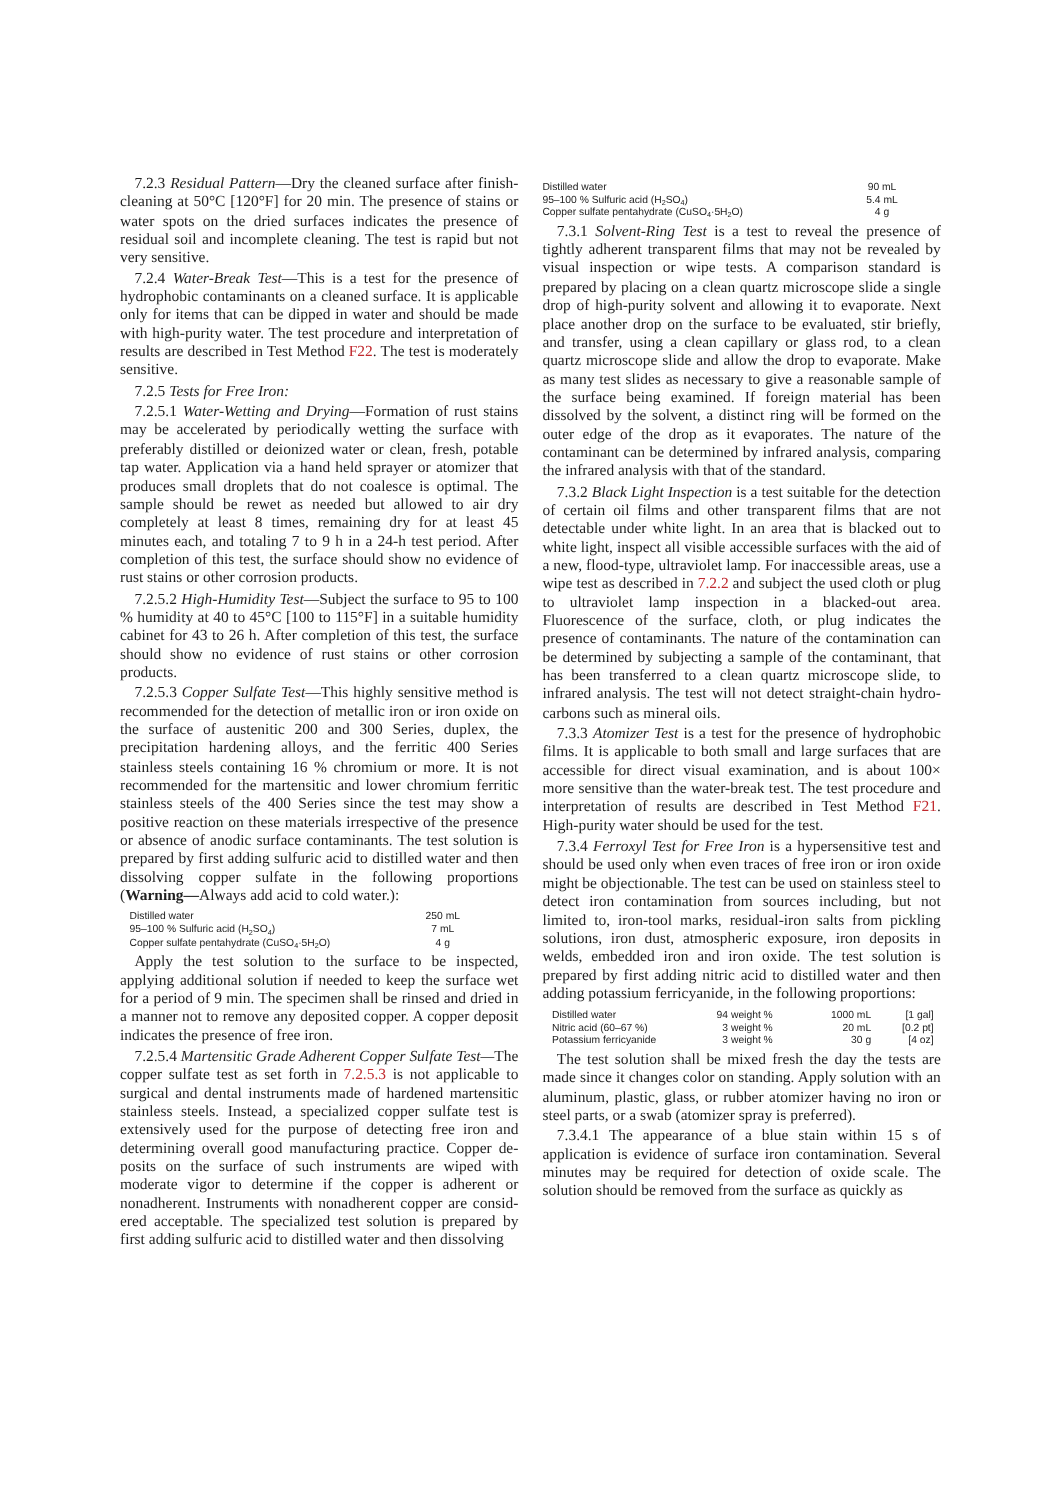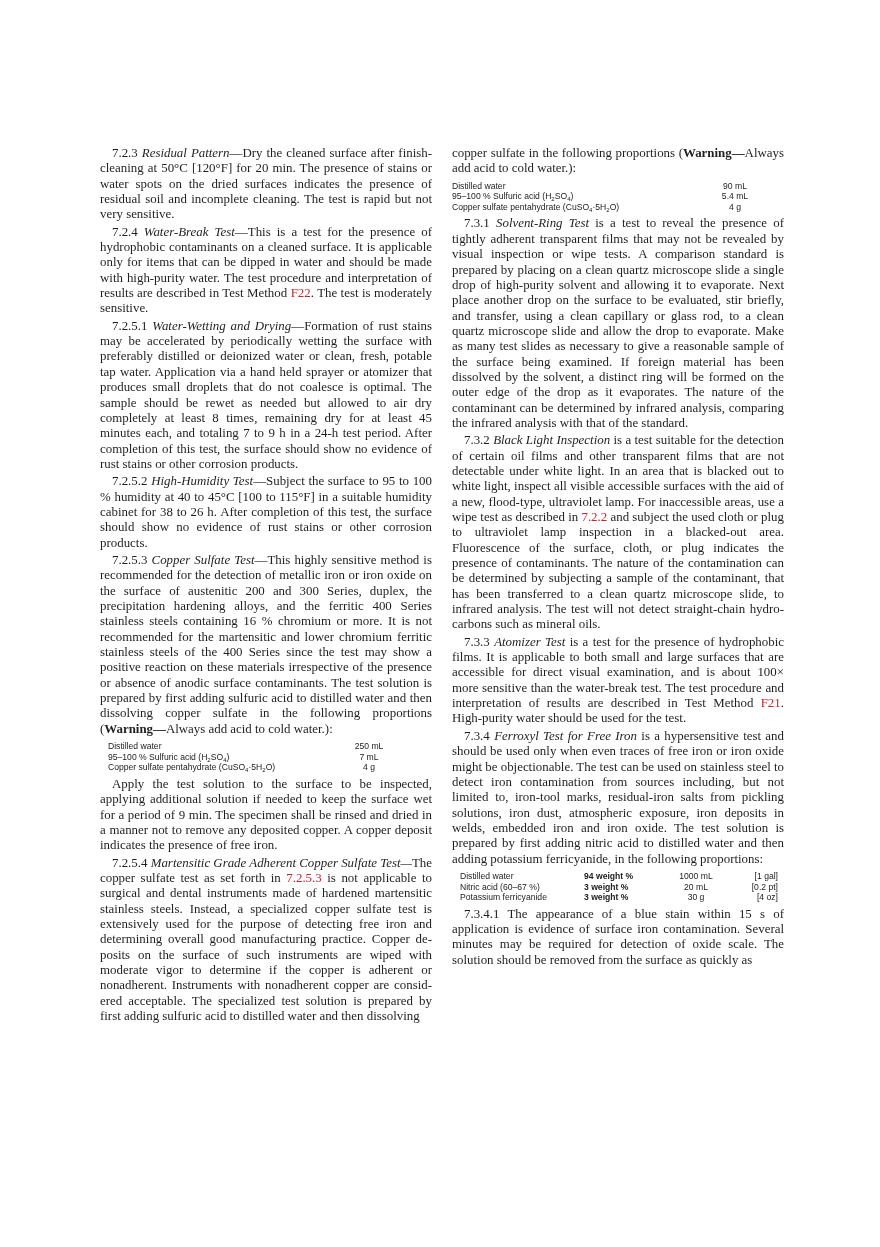--- a/index.html
+++ b/index.html
@@ -11,40 +11,41 @@
   p { margin: 0 0 2px 0; text-align: justify; text-indent: 12px; hyphens: manual; }
   p.noindent { text-indent: 0; }
   i.title { font-style: italic; }
   b { font-weight: bold; }
   a.xref { color: #c0282d; text-decoration: none; }
   table.recipe { font-family: "Liberation Sans", "DejaVu Sans", sans-serif; font-size: 8.6px; line-height: 10.6px; color: #222; border-collapse: collapse; margin: 4px 0 4px 8px; }
   table.recipe td { padding: 0; vertical-align: top; white-space: nowrap; }
   table.r3 { width: 296px; }
   table.r3 td.amt { text-align: center; width: 70px; }
   table.r5 { width: 318px; }
-  table.r5 td.wt { width: 60px; padding-right: 22px; font-weight: bold; }
-  table.r5 td.ml { text-align: center; width: 60px; padding-right: 14px; }
+  table.r5 td.wt { text-align: right; width: 60px; padding-right: 22px; }
+  table.r5 td.ml { text-align: right; width: 60px; padding-right: 14px; }
   table.r5 td.imp { text-align: right; width: 38px; }
   sub { font-size: 6px; vertical-align: -2px; line-height: 0; }
 </style>
 </head>
 <body>
 
 <div class="page">
 
   <div class="col col-left">
 
     <p><span>7.2.3</span> <i class="title">Residual Pattern</i><span>—Dry the cleaned surface after finish-cleaning at 50°C [120°F] for 20 min. The presence of stains or water spots on the dried surfaces indicates the presence of residual soil and incomplete cleaning. The test is rapid but not very sensitive.</span></p>
 
     <p><span>7.2.4</span> <i class="title">Water-Break Test</i><span>—This is a test for the presence of hydrophobic contaminants on a cleaned surface. It is applicable only for items that can be dipped in water and should be made with high-purity water. The test procedure and interpretation of results are described in Test Method </span><a class="xref" style="color: rgb(192, 40, 45);">F22</a><span>. The test is moder­ately sensitive.</span></p>
 
+    <p><span>7.2.5</span> <i class="title">Tests for Free Iron:</i></p>
 
     <p><span>7.2.5.1</span> <i class="title">Water-Wetting and Drying</i><span>—Formation of rust stains may be accelerated by periodically wetting the surface with preferably distilled or deionized water or clean, fresh, potable tap water. Application via a hand held sprayer or atomizer that produces small droplets that do not coalesce is optimal. The sample should be rewet as needed but allowed to air dry completely at least 8 times, remaining dry for at least 45 minutes each, and totaling 7 to 9 h in a 24-h test period. After completion of this test, the surface should show no evidence of rust stains or other corrosion products.</span></p>
 
-    <p><span>7.2.5.2</span> <i class="title">High-Humidity Test</i><span>—Subject the surface to 95 to 100 % humidity at 40 to 45°C [100 to 115°F] in a suitable humidity cabinet for 38 to 26 h. After completion of this test, the surface should show no evidence of rust stains or other corrosion products.</span></p>
+    <p><span>7.2.5.2</span> <i class="title">High-Humidity Test</i><span>—Subject the surface to 95 to 100 % humidity at 40 to 45°C [100 to 115°F] in a suitable humidity cabinet for 43 to 26 h. After completion of this test, the surface should show no evidence of rust stains or other corrosion products.</span></p>
 
     <p><span>7.2.5.3</span> <i class="title">Copper Sulfate Test</i><span>—This highly sensitive method is recommended for the detection of metallic iron or iron oxide on the surface of austenitic 200 and 300 Series, duplex, the precipitation hardening alloys, and the ferritic 400 Series stainless steels containing 16 % chromium or more. It is not recommended for the martensitic and lower chromium ferritic stainless steels of the 400 Series since the test may show a positive reaction on these materials irrespective of the presence or absence of anodic surface contaminants. The test solution is prepared by first adding sulfuric acid to distilled water and then dissolving copper sulfate in the following proportions (</span><b>Warning—</b><span>Always add acid to cold water.):</span></p>
 
     <table class="recipe r3">
       <tbody>
           <tr>
         <td>Distilled water</td>
         <td class="amt">250 mL</td>
       </tr>
       <tr>
@@ -58,21 +59,20 @@
     </tbody>
       </table>
 
     <p>Apply the test solution to the surface to be inspected, applying additional solution if needed to keep the surface wet for a period of 9 min. The specimen shall be rinsed and dried in a manner not to remove any deposited copper. A copper deposit indicates the presence of free iron.</p>
 
     <p><span>7.2.5.4</span> <i class="title">Martensitic Grade Adherent Copper Sulfate Test—</i><span>The copper sulfate test as set forth in </span><a class="xref" style="color: rgb(192, 40, 45);">7.2.5.3</a><span> is not applicable to surgical and dental instruments made of hardened marten­sitic stainless steels. Instead, a specialized copper sulfate test is extensively used for the purpose of detecting free iron and determining overall good manufacturing practice. Copper de­posits on the surface of such instruments are wiped with moderate vigor to determine if the copper is adherent or nonadherent. Instruments with nonadherent copper are consid­ered acceptable. The specialized test solution is prepared by first adding sulfuric acid to distilled water and then dissolving</span></p>
   </div>
 
   <div class="col col-right">
 
-    <p class="noindent"><span>copper sulfate in the following proportions (</span><b>Warning—</b><span>Always add acid to cold water.):</span></p>
 
     <table class="recipe r3" style="margin-left:0; width:318px;">
       <tbody>
           <tr>
         <td>Distilled water</td>
         <td class="amt">90 mL</td>
       </tr>
       <tr>
         <td><span>95–100 % Sulfuric acid (H</span><sub>2</sub><span>SO</span><sub>4</sub><span>)</span></td>
         <td class="amt">5.4 mL</td>
@@ -109,16 +109,17 @@
       </tr>
       <tr>
         <td>Potassium ferricyanide</td>
         <td class="wt">3 weight %</td>
         <td class="ml">30 g</td>
         <td class="imp">[4 oz]</td>
       </tr>
     </tbody>
       </table>
 
+    <p>The test solution shall be mixed fresh the day the tests are made since it changes color on standing. Apply solution with an aluminum, plastic, glass, or rubber atomizer having no iron or steel parts, or a swab (atomizer spray is preferred).</p>
 
     <p><span>7.3.4.1</span><span> The appearance of a blue stain within 15 s of application is evidence of surface iron contamination. Several minutes may be required for detection of oxide scale. The solution should be removed from the surface as quickly as</span></p>
   </div>
 </div>
 
 </body></html>

